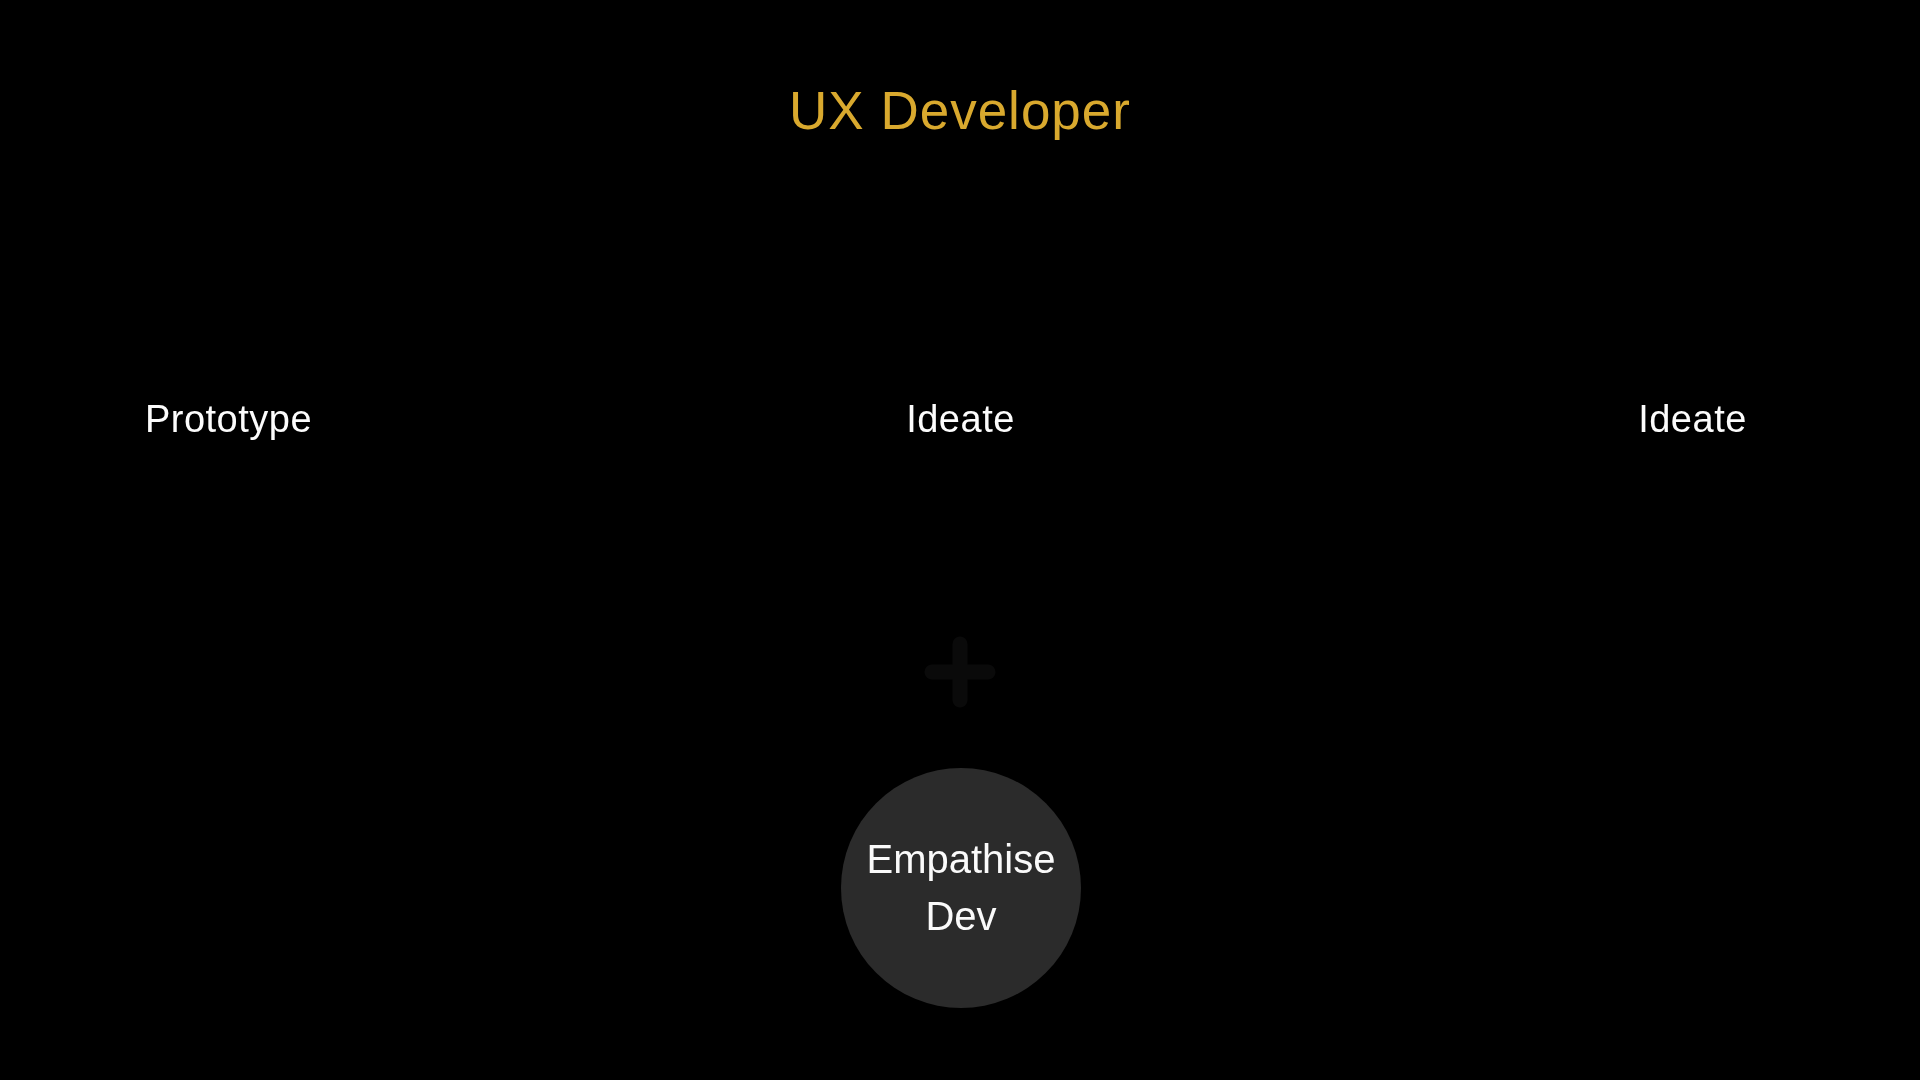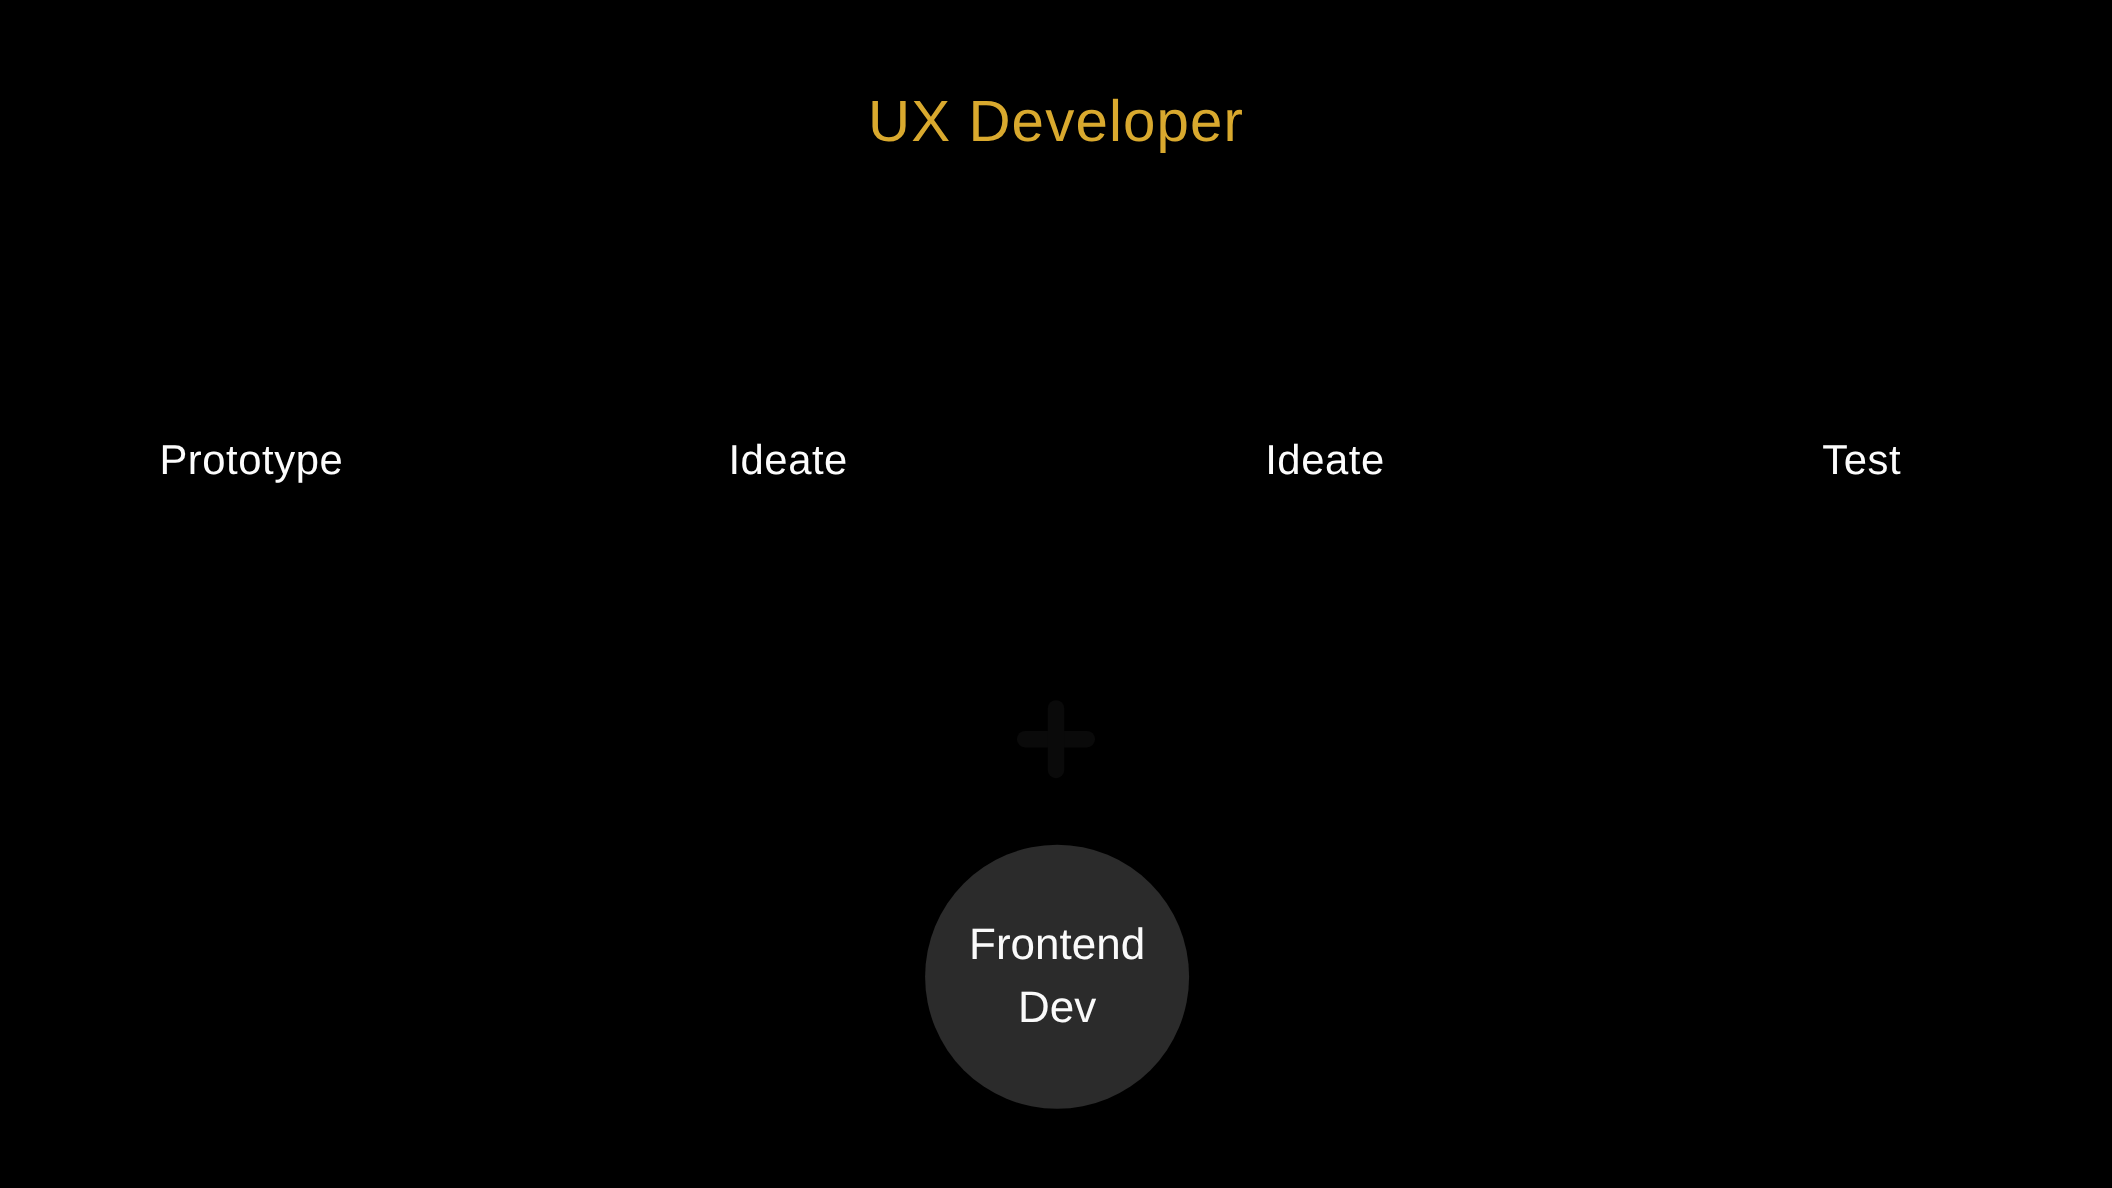--- a/index.html
+++ b/index.html
@@ -95,30 +95,27 @@
   <div class="stage-row">
     <div class="stage">
       <span class="stage-label">Prototype</span>
     </div>
     <div class="stage">
       <span class="stage-label">Ideate</span>
     </div>
     <div class="stage">
       <span class="stage-label">Ideate</span>
     </div>
-    <div class="stage">
-      <span class="stage-label">Test</span>
-    </div>
   </div>
 
   <div class="plus-wrap">
     <svg width="72" height="72" viewBox="0 0 72 72" aria-hidden="true">
       <line x1="8" y1="36" x2="64" y2="36" stroke="#0A0A0A" stroke-width="15" stroke-linecap="round"></line>
       <line x1="36" y1="8" x2="36" y2="64" stroke="#0A0A0A" stroke-width="15" stroke-linecap="round"></line>
     </svg>
   </div>
 
   <div class="role-circle">
-    <span class="role-line">Frontend</span>
+    <span class="role-line">Empathise</span>
     <span class="role-line">Dev</span>
   </div>
 
 </div>
 
 </body></html>

